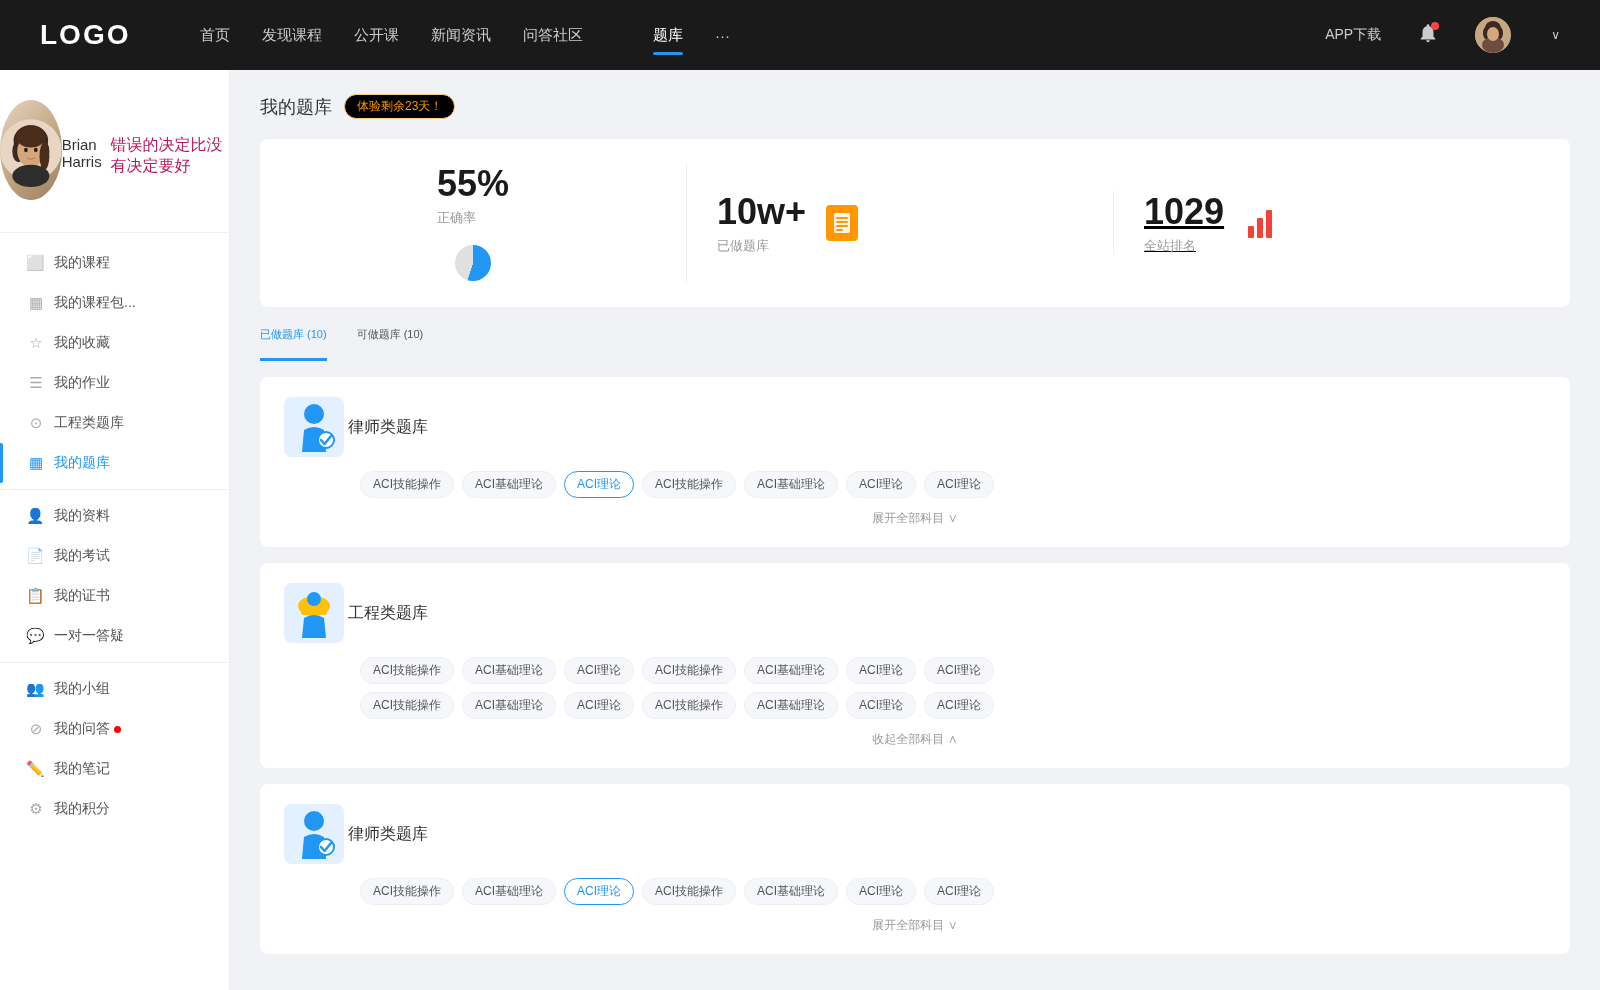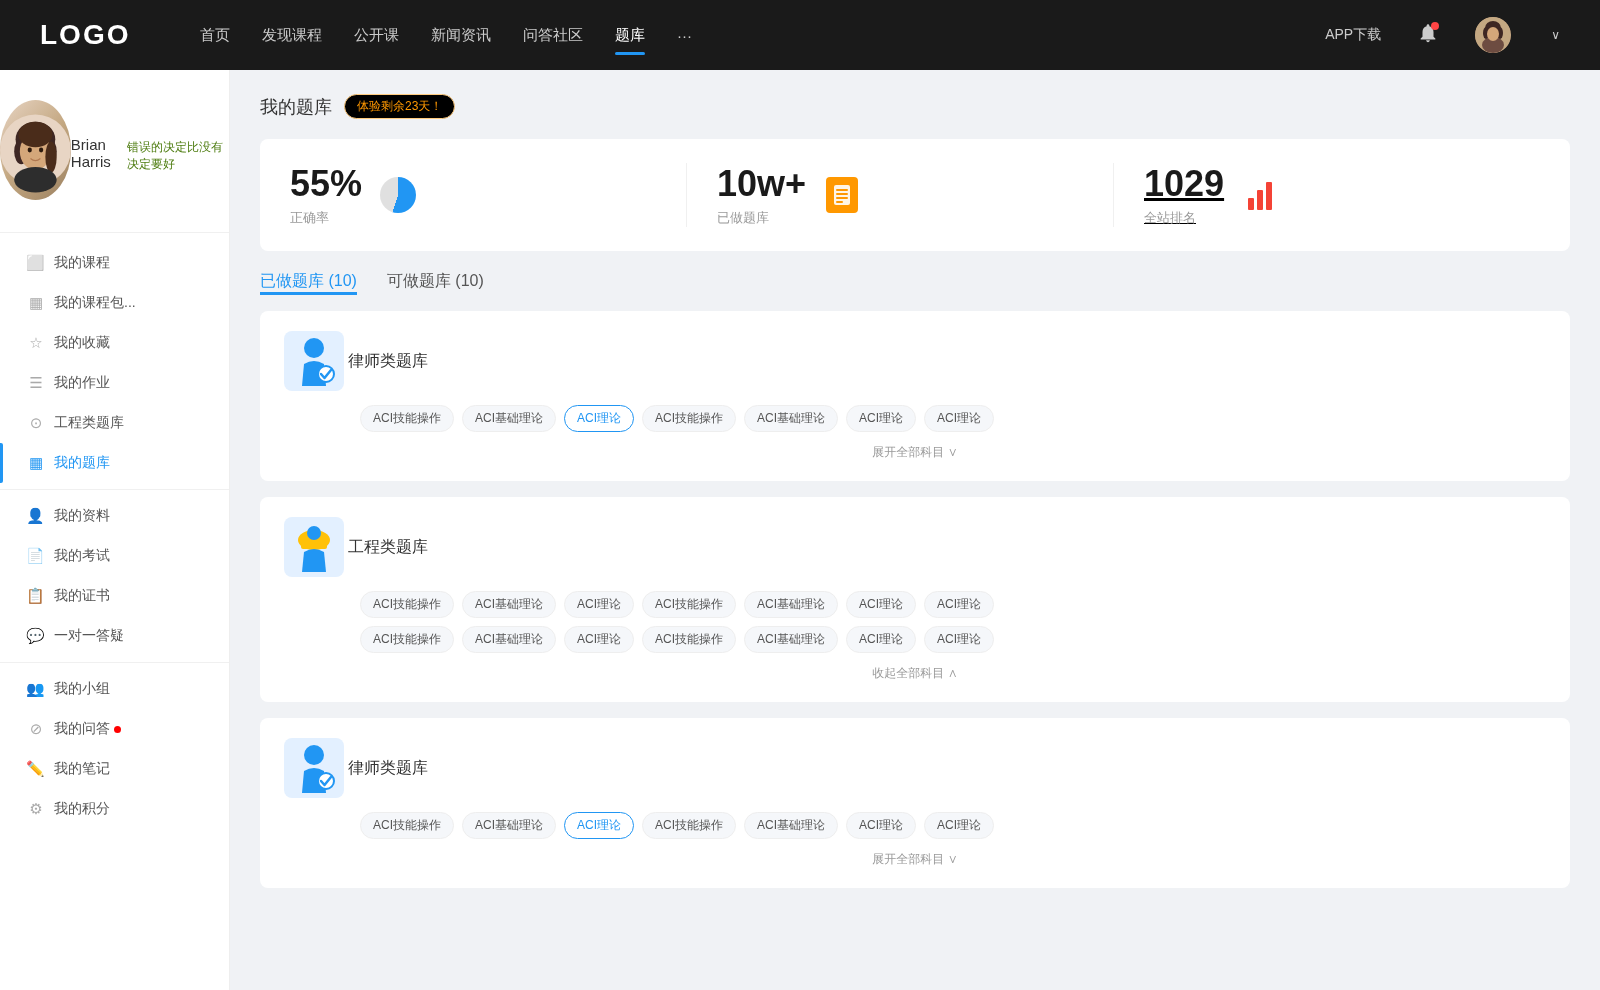--- a/index.html
+++ b/index.html
@@ -32,20 +32,21 @@
     }
     .nav-link {
       color: #ccc;
       font-size: 15px;
       cursor: pointer;
       padding: 6px 0;
       position: relative;
     }
     .nav-link.active {
       color: #fff;
+      margin-left: 38px;
     }
     .nav-link.active::after {
       content: '';
       position: absolute;
       bottom: -4px;
       left: 0; right: 0;
       height: 3px;
       background: #2196F3;
       border-radius: 2px;
     }
@@ -120,22 +121,22 @@
     .avatar-svg {
       width: 100%; height: 100%;
     }
     .profile-name {
       font-size: 15px;
       color: #333;
       font-weight: 500;
       margin-bottom: 6px;
     }
     .profile-motto {
-      font-size: 12px;
-      color: #4d7c0f;
+      font-size: 16px;
+      color: #be185d;
     }
     .sidebar-menu {
       padding: 10px 0;
     }
     .menu-item {
       display: flex;
       align-items: center;
       padding: 11px 28px;
       cursor: pointer;
       font-size: 14px;
@@ -217,21 +218,21 @@
       gap: 0;
     }
     .stat-item {
       flex: 1;
       display: flex;
       align-items: center;
       gap: 16px;
       border-right: 1px solid #f0f0f0;
       padding: 0 30px;
     }
-    .stat-item:first-child { padding-left: 0; }
+    .stat-item:first-child { padding-left: 0; flex-direction: column; }
     .stat-item:last-child { border-right: none; text-decoration: underline; }
     .stat-value {
       font-size: 36px;
       font-weight: 600;
       color: #1a1a1a;
     }
     .stat-label {
       font-size: 13px;
       color: #999;
       margin-top: 4px;
@@ -276,24 +277,24 @@
       border-radius: 1px;
     }
 
     
     .tabs-section {
       display: flex;
       gap: 30px;
       margin-bottom: 16px;
     }
     .tab-item {
-      font-size: 16px;
+      font-size: 11px;
       color: #555;
       cursor: pointer;
-      padding-bottom: 0;
+      padding-bottom: 16px;
       border-bottom: 3px solid transparent;
     }
     .tab-item.active {
       color: #2196F3;
       border-bottom-color: #2196F3;
       font-weight: 500;
     }
 
     
     .qbank-card {

